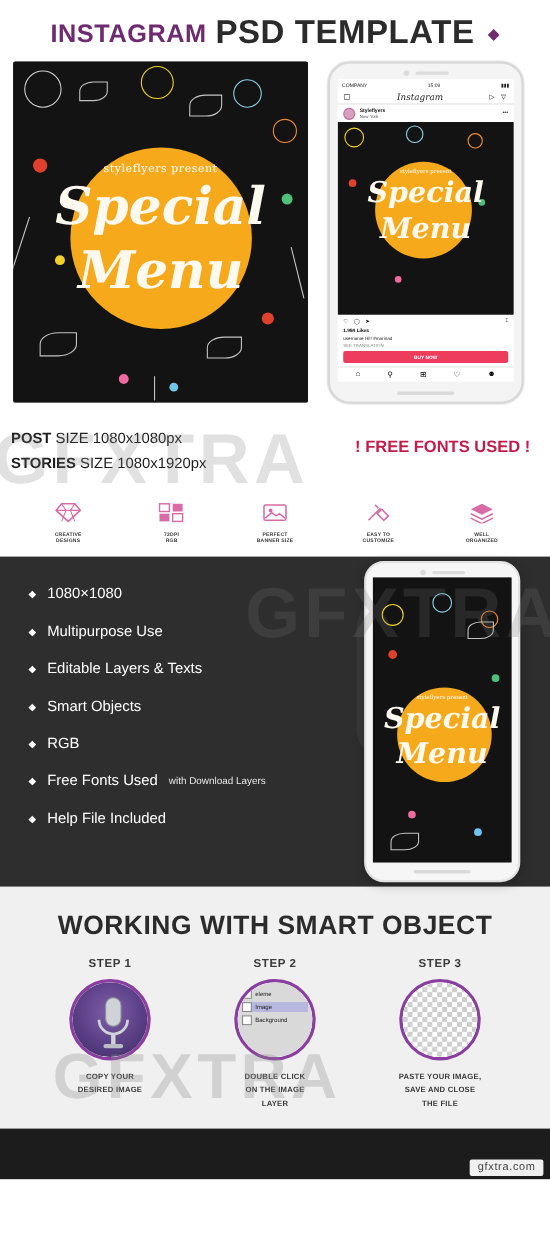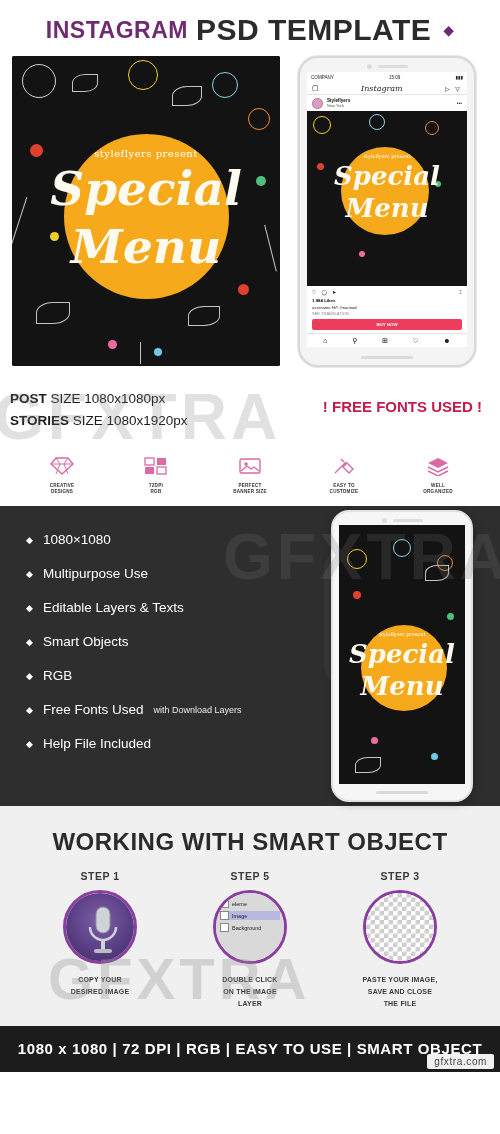--- a/index.html
+++ b/index.html
@@ -514,21 +514,21 @@
             <path d="M24 34a13 13 0 0 0 26 0" fill="none" stroke="#cfd3d8" stroke-width="2.5"></path>
             <rect x="35" y="47" width="4" height="10" fill="#cfd3d8"></rect>
             <rect x="28" y="56" width="18" height="4" rx="2" fill="#b9bec5"></rect>
           </svg>
         </div>
         <div class="step-cap" style="white-space:pre-line">COPY YOUR
 DESIRED IMAGE</div>
       </div>
 
       <div class="step">
-        <div class="step-title">STEP 5</div>
+        <div class="step-title">STEP 2</div>
         <div class="step-circle">
           <div class="layers-panel">
             <div class="lp-row">
               <span class="lp-thumb"></span>
               <span>eleme</span>
             </div>
             <div class="lp-row lp-sel">
               <span class="lp-thumb"></span>
               <span>Image</span>
             </div>
@@ -549,20 +549,19 @@
           <div class="checker"></div>
         </div>
         <div class="step-cap" style="white-space:pre-line">PASTE YOUR IMAGE,
 SAVE AND CLOSE
 THE FILE</div>
       </div>
     </div>
   </div>
 
   <div class="bottom-bar">
-    <span>1080 x 1080  |  72 DPI  |  RGB  |  EASY TO USE  |  SMART OBJECT</span>
     <span class="gfx-credit">gfxtra.com</span>
   </div>
 
   <div class="wm wm-l">GFXTRA</div>
   <div class="wm wm-r">GFXTRA</div>
   <div class="wm wm-c">GFXTRA</div>
 </div>
 
 </body></html>

